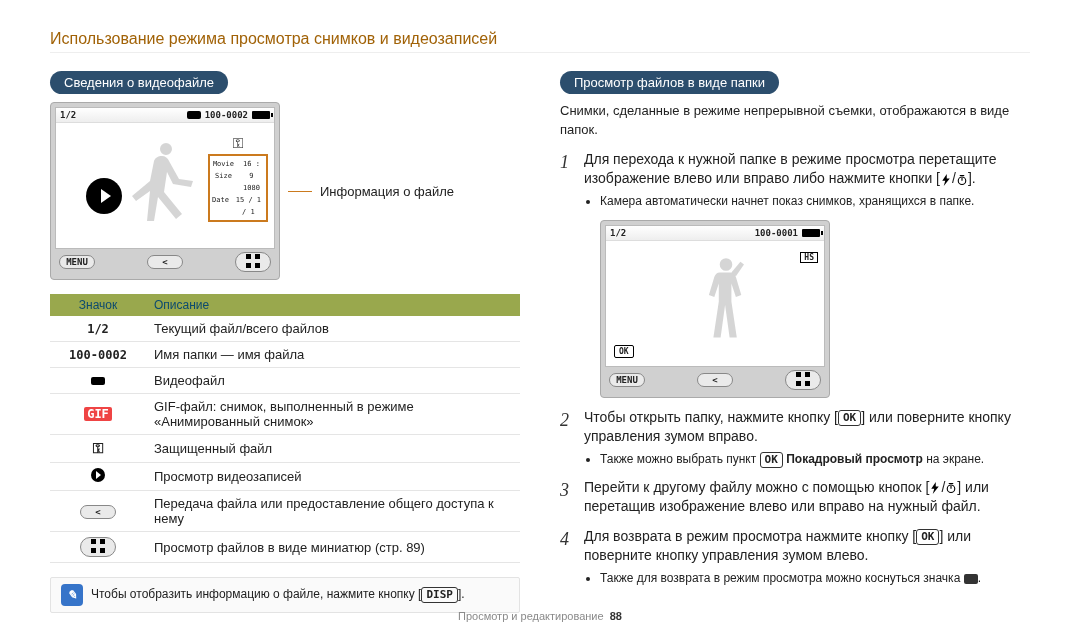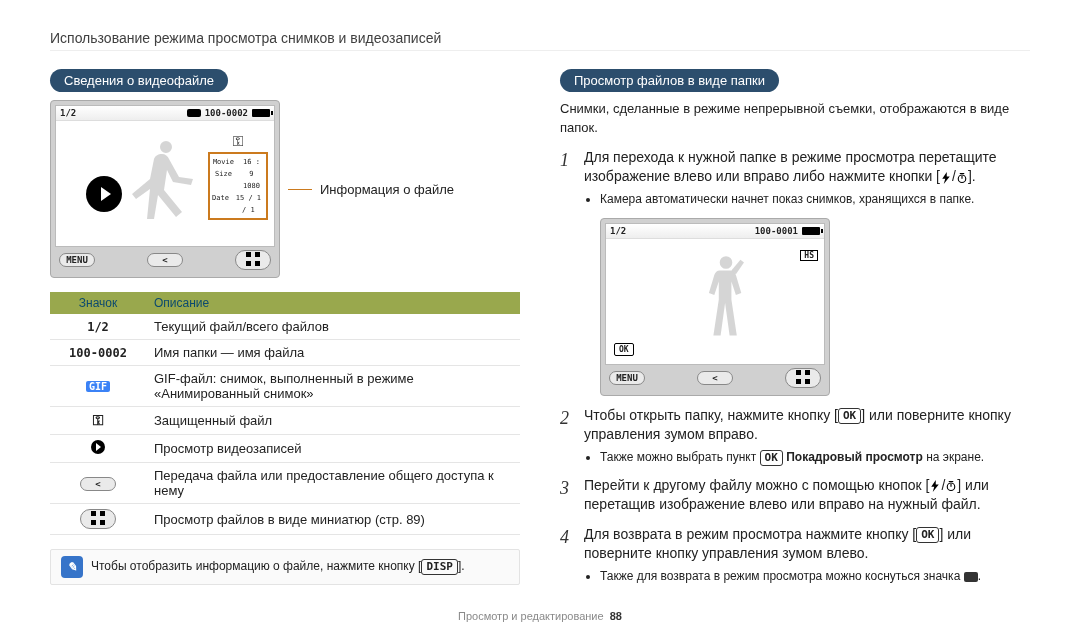--- a/index.html
+++ b/index.html
@@ -12,22 +12,22 @@
     height: 630px;
     overflow: hidden;
   }
   .page {
     padding: 30px 50px 10px 50px;
     position: relative;
     box-sizing: border-box;
     height: 100%;
   }
   .breadcrumb {
-    color: #404040;
-    font-size: 14px;
+    color: #a16207;
+    font-size: 16px;
     margin-bottom: 18px;
     border-bottom: 1px solid #eee;
     padding-bottom: 4px;
   }
   .cols {
     display: flex;
     gap: 40px;
   }
   .col-left  { width: 470px; }
   .col-right { width: 470px; }
@@ -75,24 +75,24 @@
     width:14px; height:8px;
     background:#000;
     border-radius:1px;
   }
   .bat-ic { width:18px; position:relative; }
   .bat-ic::after { content:""; position:absolute; right:-3px; top:2px; width:2px; height:4px; background:#000; }
   .film-ic { border-radius:2px; }
   .gif-ic {
     display:inline-block;
     padding:0 3px;
-    font-size:10px;
+    font-size:12px;
     font-weight:bold;
     color:#fff;
-    background:#3b82f6;
+    background:#ef4444;
     border-radius:2px;
   }
   .dancer {
     position:absolute;
     left:60px; top:30px;
     width:100px; height:100px;
     opacity:.35;
   }
   .dancer svg { width:100%; height:100%; }
   .play-circle {
@@ -359,20 +359,24 @@
         <tbody>
           <tr>
               <td>1/2</td>
               <td>Текущий файл/всего файлов</td>
             </tr>
           <tr>
               <td>100-0002</td>
               <td>Имя папки — имя файла</td>
             </tr>
           <tr>
+              <td><span class="film-ic"></span></td>
+              <td>Видеофайл</td>
+            </tr>
+          <tr>
               <td><span class="gif-ic">GIF</span></td>
               <td>GIF-файл: снимок, выполненный в режиме «Анимированный снимок»</td>
             </tr>
           <tr>
               <td><span style="font-size:14px;">⚿</span></td>
               <td>Защищенный файл</td>
             </tr>
           <tr>
               <td><span class="play-ic"></span></td>
               <td>Просмотр видеозаписей</td>

